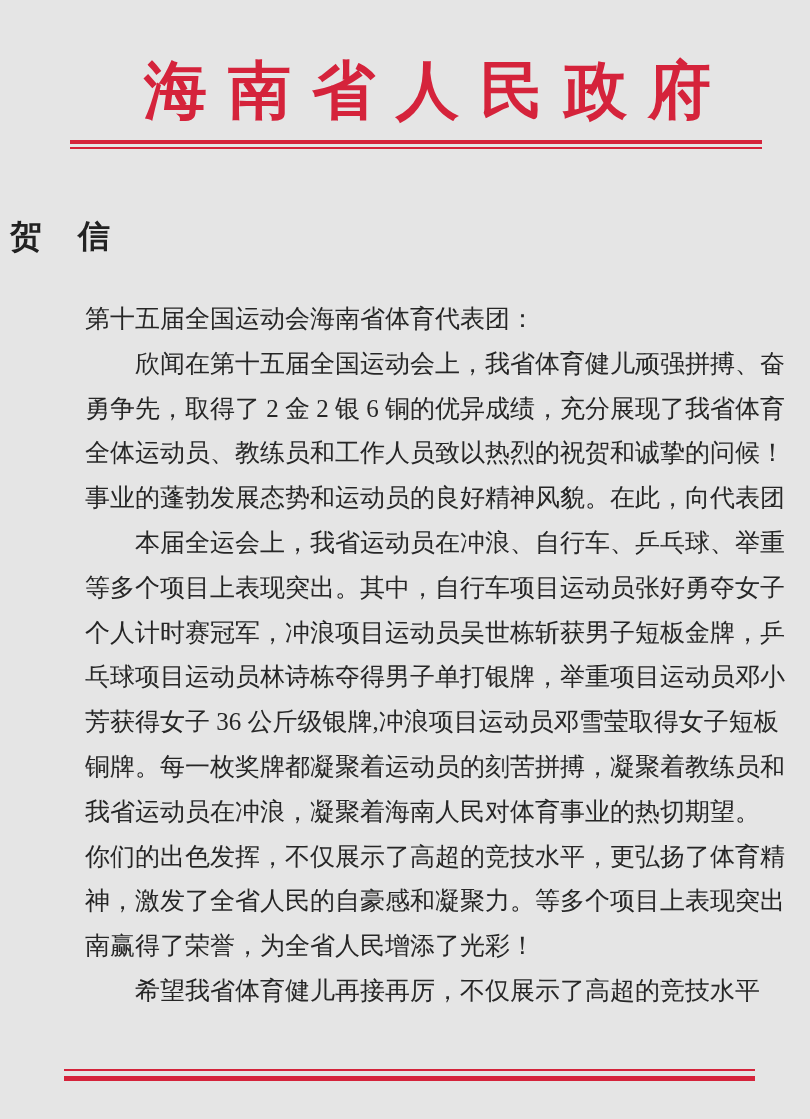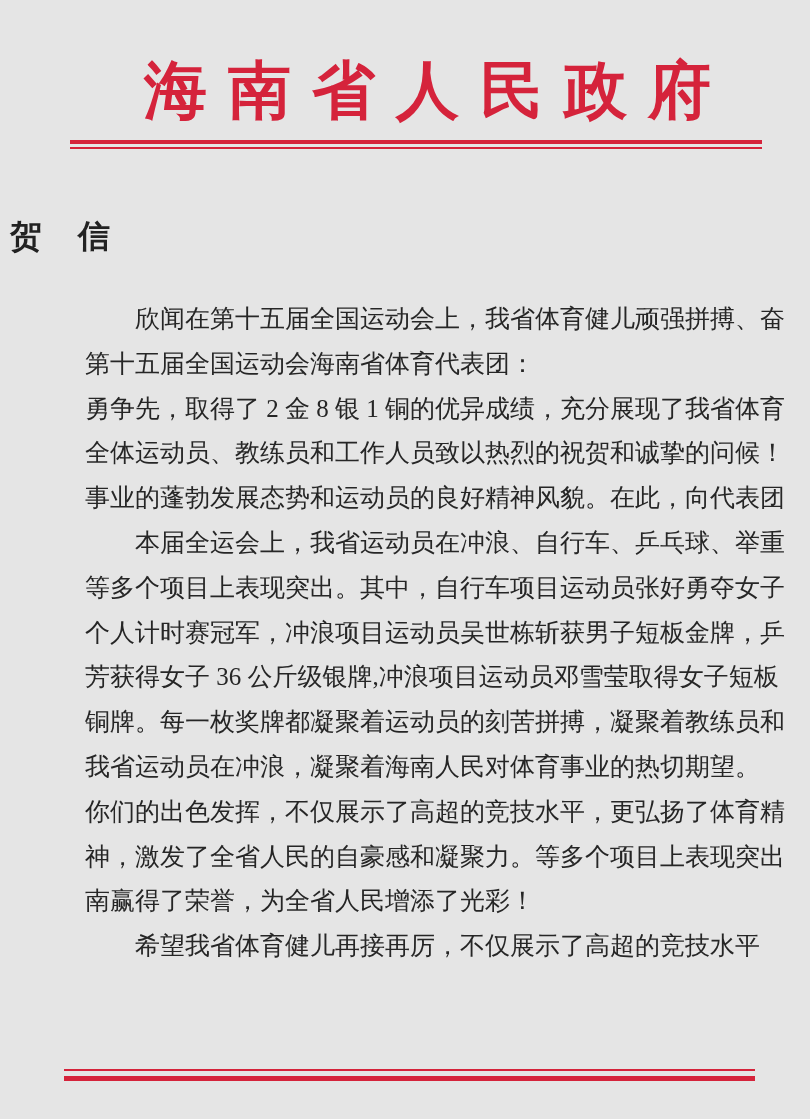--- a/index.html
+++ b/index.html
@@ -83,28 +83,29 @@
 <div class="page">
 
   <div class="letterhead">海南省人民政府</div>
 
   <div class="rule rule-top-thick"></div>
   <div class="rule rule-top-thin"></div>
 
   <div class="doc-title">贺　信</div>
 
   <div class="letter-body">
+    <div class="body-line">第十五届全国运动会海南省体育代表团：</div>
     <div class="body-line">　　欣闻在第十五届全国运动会上，我省体育健儿顽强拼搏、奋</div>
-    <div class="body-line">第十五届全国运动会海南省体育代表团：</div>
-    <div class="body-line">勇争先，取得了 2 金 8 银 1 铜的优异成绩，充分展现了我省体育</div>
+    <div class="body-line">勇争先，取得了 2 金 2 银 6 铜的优异成绩，充分展现了我省体育</div>
     <div class="body-line">全体运动员、教练员和工作人员致以热烈的祝贺和诚挚的问候！</div>
     <div class="body-line">事业的蓬勃发展态势和运动员的良好精神风貌。在此，向代表团</div>
     <div class="body-line">　　本届全运会上，我省运动员在冲浪、自行车、乒乓球、举重</div>
     <div class="body-line">等多个项目上表现突出。其中，自行车项目运动员张好勇夺女子</div>
     <div class="body-line">个人计时赛冠军，冲浪项目运动员吴世栋斩获男子短板金牌，乒</div>
+    <div class="body-line">乓球项目运动员林诗栋夺得男子单打银牌，举重项目运动员邓小</div>
     <div class="body-line">芳获得女子 36 公斤级银牌,冲浪项目运动员邓雪莹取得女子短板</div>
     <div class="body-line">铜牌。每一枚奖牌都凝聚着运动员的刻苦拼搏，凝聚着教练员和</div>
     <div class="body-line">我省运动员在冲浪，凝聚着海南人民对体育事业的热切期望。</div>
     <div class="body-line">你们的出色发挥，不仅展示了高超的竞技水平，更弘扬了体育精</div>
     <div class="body-line">神，激发了全省人民的自豪感和凝聚力。等多个项目上表现突出</div>
     <div class="body-line">南赢得了荣誉，为全省人民增添了光彩！</div>
     <div class="body-line">　　希望我省体育健儿再接再厉，不仅展示了高超的竞技水平</div>
   </div>
 
   <div class="rule rule-bot-thin"></div>

